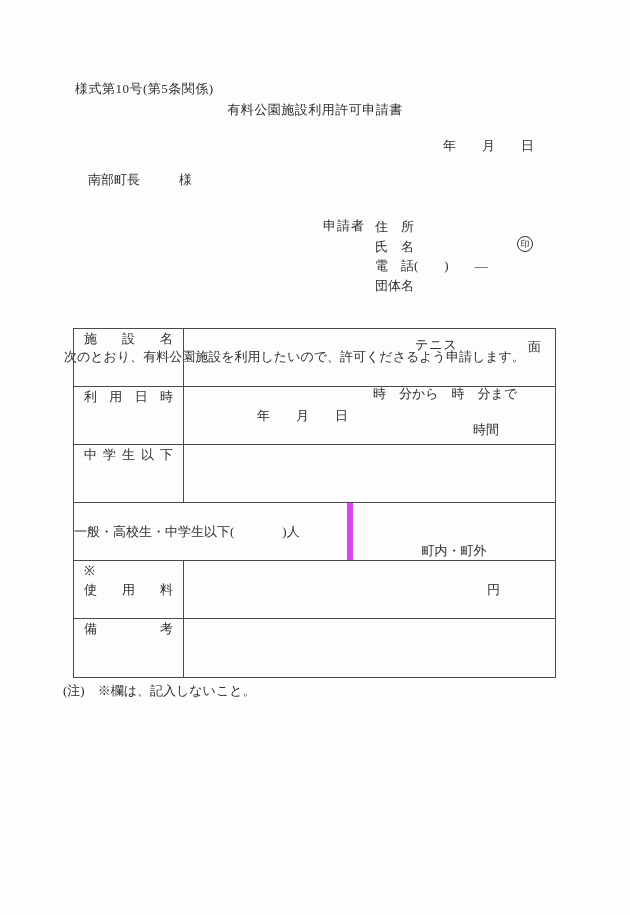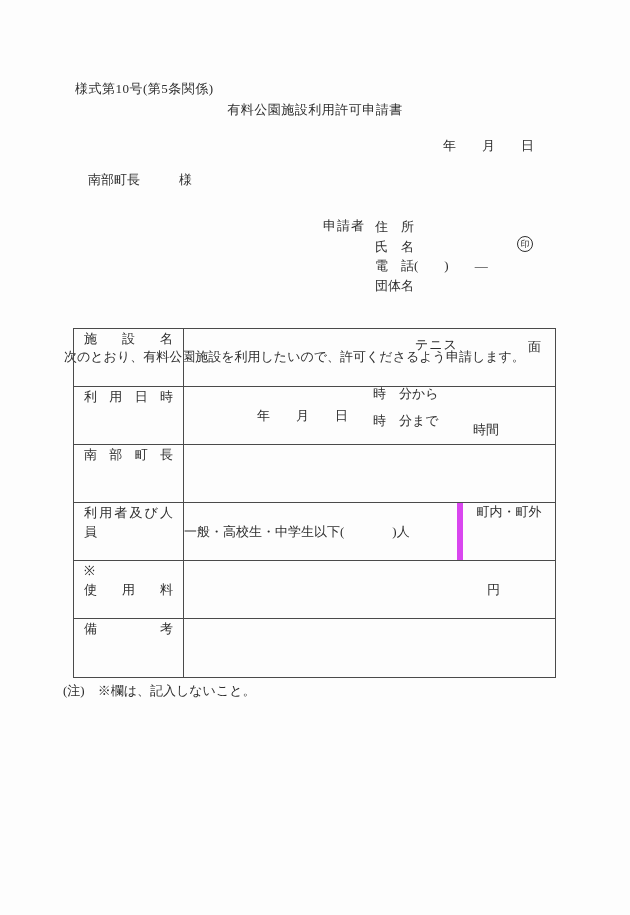--- a/index.html
+++ b/index.html
@@ -47,33 +47,33 @@
   .label-prefix { line-height:19px; }
   .content-cell { position:relative; flex:1; }
   .v-center { top:50%; transform:translateY(-50%); }
 
   .facility-value { left:231px; top:7px; letter-spacing:1px; }
   .facility-unit  { left:344px; top:9px; }
 
   .dt-date { left:73px; }
   .dt-fromto {
     left:189px; top:0; bottom:0;
-    display:flex; flex-direction:column; justify-content:flex-start; gap:13px;
+    display:flex; justify-content:space-between; gap:13px;
     line-height:14px;
   }
   .dt-duration { left:289px;margin-top:14px; }
   .fee-unit { left:303px; }
 
   .users-main {
     width:279px; flex:0 0 279px;
     border-right:6px solid #d946ef;
     display:flex; align-items:center; justify-content:flex-start;
   }
   .users-gap { display:inline-block; width:48px; }
-  .users-area { flex:1; display:flex; align-items:flex-start; justify-content:center; }
+  .users-area { flex:1; display:flex; align-items:flex-end; justify-content:center; }
 
   .note { left:63px; top:682px; }
 </style>
 </head>
 <body>
 
 <div class="page">
 
   <div class="abs form-number">様式第10号(第5条関係)</div>
   <div class="abs title">有料公園施設利用許可申請書</div>
@@ -112,29 +112,26 @@
         <div class="abs dt-fromto">
           <div>時　分から</div>
           <div>時　分まで</div>
         </div>
         <span class="abs v-center dt-duration">時間</span>
       </div>
     </div>
 
     <div class="t-row">
       <div class="label-cell">
-        <div class="label-text">南部町長</div>
+        <div class="label-text">中学生以下</div>
       </div>
       <div class="content-cell"></div>
     </div>
 
     <div class="t-row">
-      <div class="label-cell">
-        <div class="label-text">利用者及び人員</div>
-      </div>
       <div class="content-cell users-main">
         <span>一般・高校生・中学生以下(</span>
           <span class="users-gap"></span>
           <span>)人</span>
       </div>
       <div class="users-area">
         <span>町内・町外</span>
       </div>
     </div>
 

